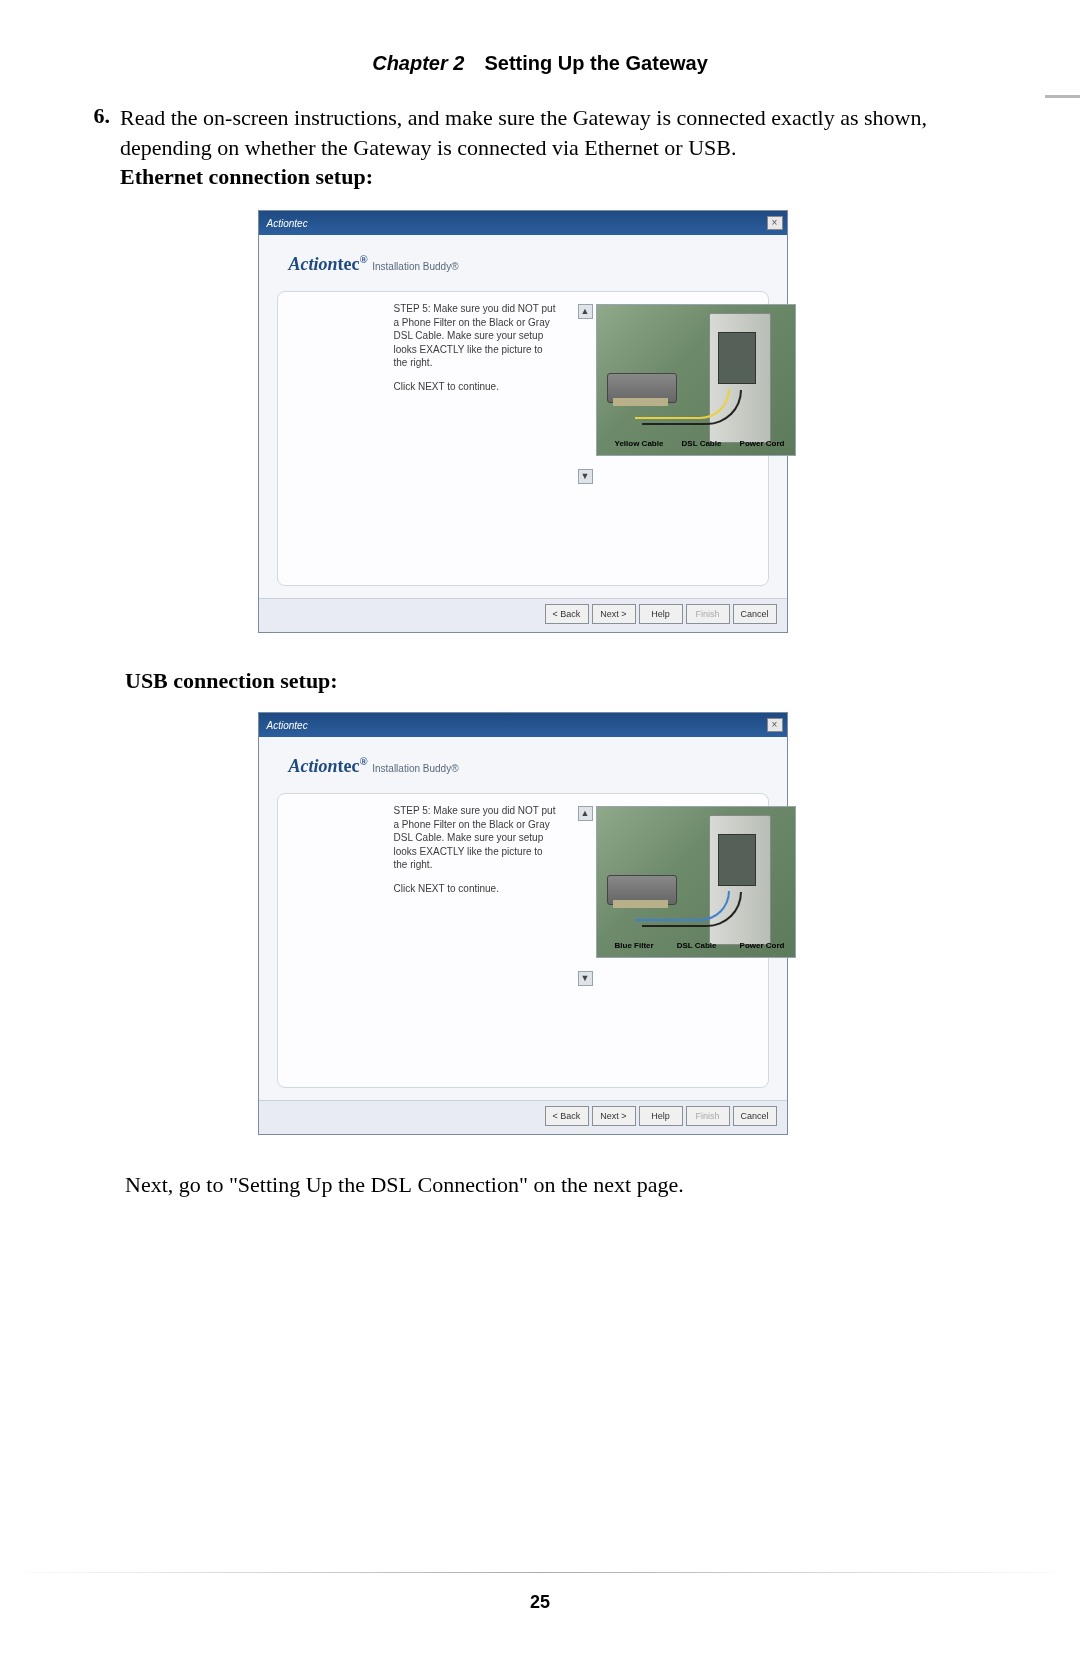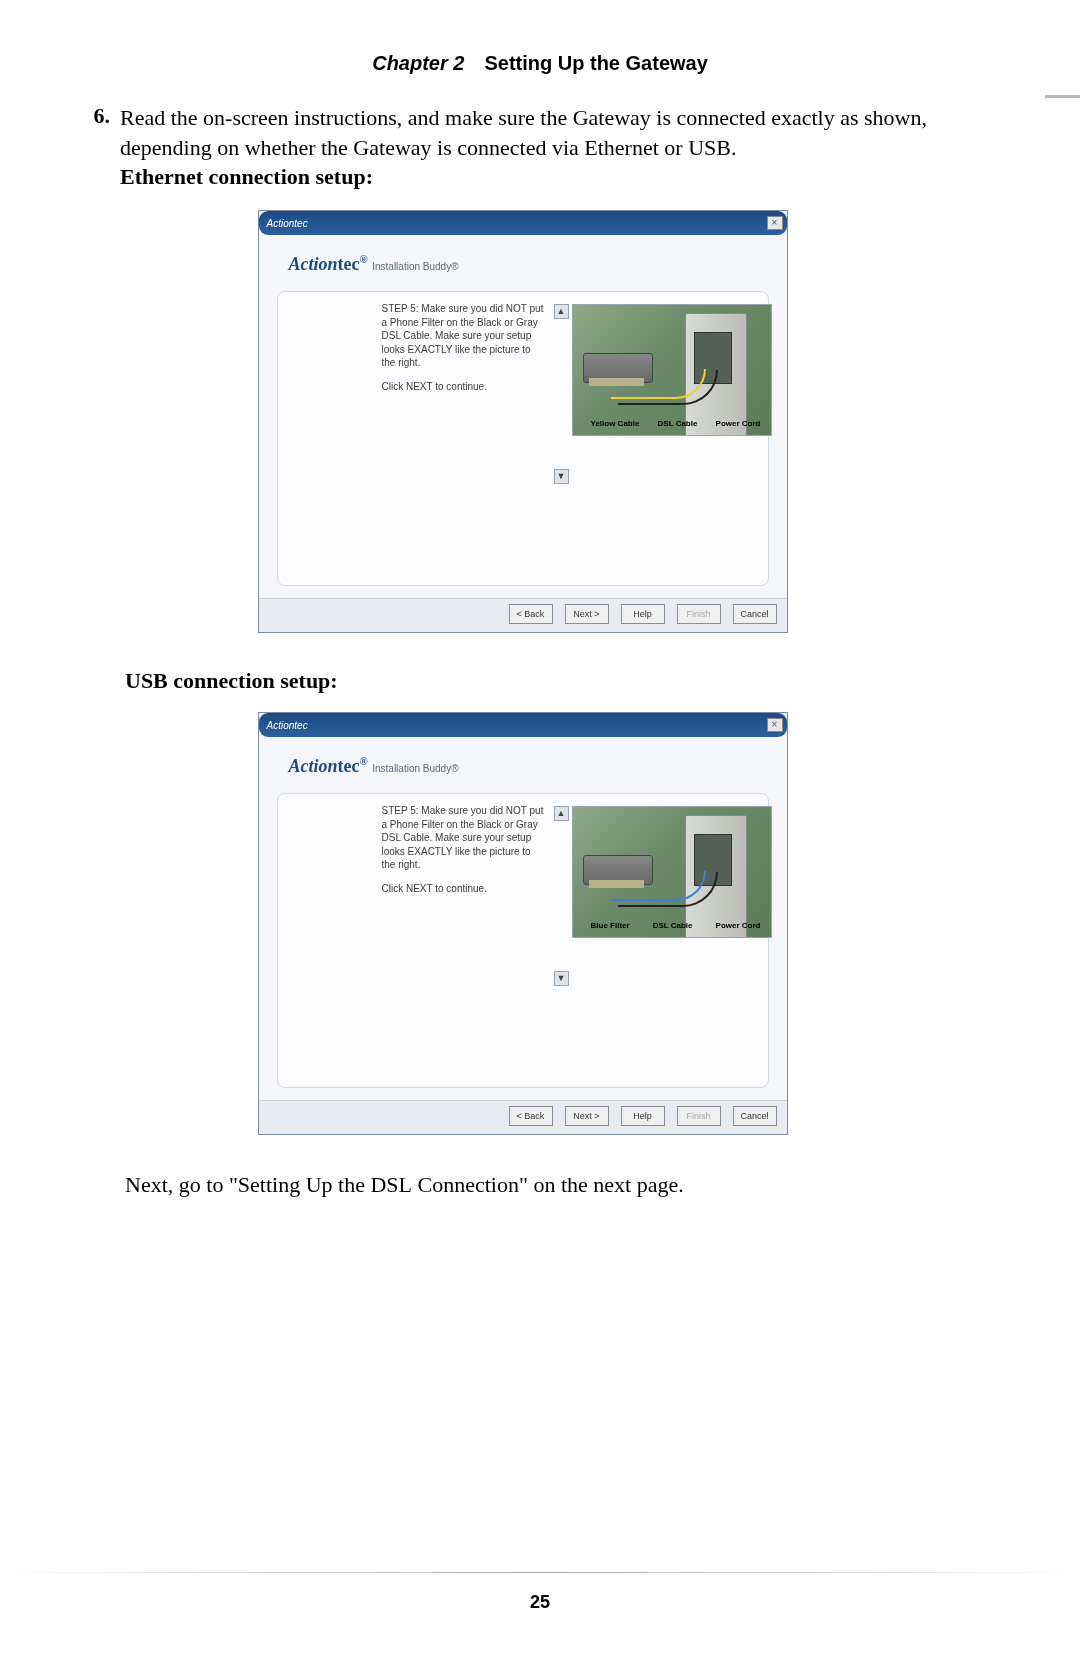--- a/index.html
+++ b/index.html
@@ -71,21 +71,20 @@
       background: #f4f6fa;
       font-family: Arial, sans-serif;
     }
     .titlebar {
       height: 24px;
       background: linear-gradient(#1e4a82, #2c5f9e);
       display: flex;
       align-items: center;
       justify-content: space-between;
       padding: 0 4px;
-      border-radius: 9px;
     }
     .titlebar-text {
       color: #fff;
       font-size: 10px;
       font-style: italic;
       padding-left: 4px;
     }
     .close-btn {
       width: 16px;
       height: 14px;
@@ -118,21 +117,21 @@
       margin-top: 32px;
     }
     .main-panel {
       margin: 8px 18px 12px 18px;
       background: #fdfdff;
       border: 1px solid #d0d8e4;
       border-radius: 8px;
       min-height: 295px;
       display: flex;
       padding: 10px 8px;
-      gap: 4px;
+      gap: 16px;
     }
     .panel-left {
       flex: 0 0 92px;
     }
     .panel-mid {
       flex: 0 0 170px;
       font-size: 10px;
       color: #3a3a3a;
       line-height: 1.35;
       padding-right: 6px;
@@ -154,21 +153,21 @@
       line-height: 13px;
       color: #444;
     }
     .scroll-up { top: 2px; }
     .scroll-down { top: 167px; }
     .photo-area {
       position: absolute;
       top: 2px;
       left: 16px;
       width: 200px;
-      height: 132px;
+      height: 152px;
       background: linear-gradient(135deg, #8fa98a 0%, #6d8a6a 40%, #5d7a5a 100%);
       border: 1px solid #9aa4b0;
       overflow: hidden;
     }
     .tower {
       position: absolute;
       top: 8px;
       right: 24px;
       width: 62px;
       height: 130px;
@@ -243,21 +242,21 @@
       font-family: Arial, sans-serif;
       color: #000;
     }
     .labels-row span { text-align: center; line-height: 1.1; }
     .button-row {
       background: #e8ecf2;
       border-top: 1px solid #c8d0da;
       padding: 5px 10px 8px 0;
       display: flex;
       justify-content: flex-end;
-      gap: 12px;
+      gap: 3px;
     }
     .wiz-btn {
       width: 44px;
       height: 20px;
       font-size: 9px;
       background: #f0f0f0;
       border: 1px solid #8a9098;
       color: #333;
       cursor: pointer;
       font-family: Arial, sans-serif;

